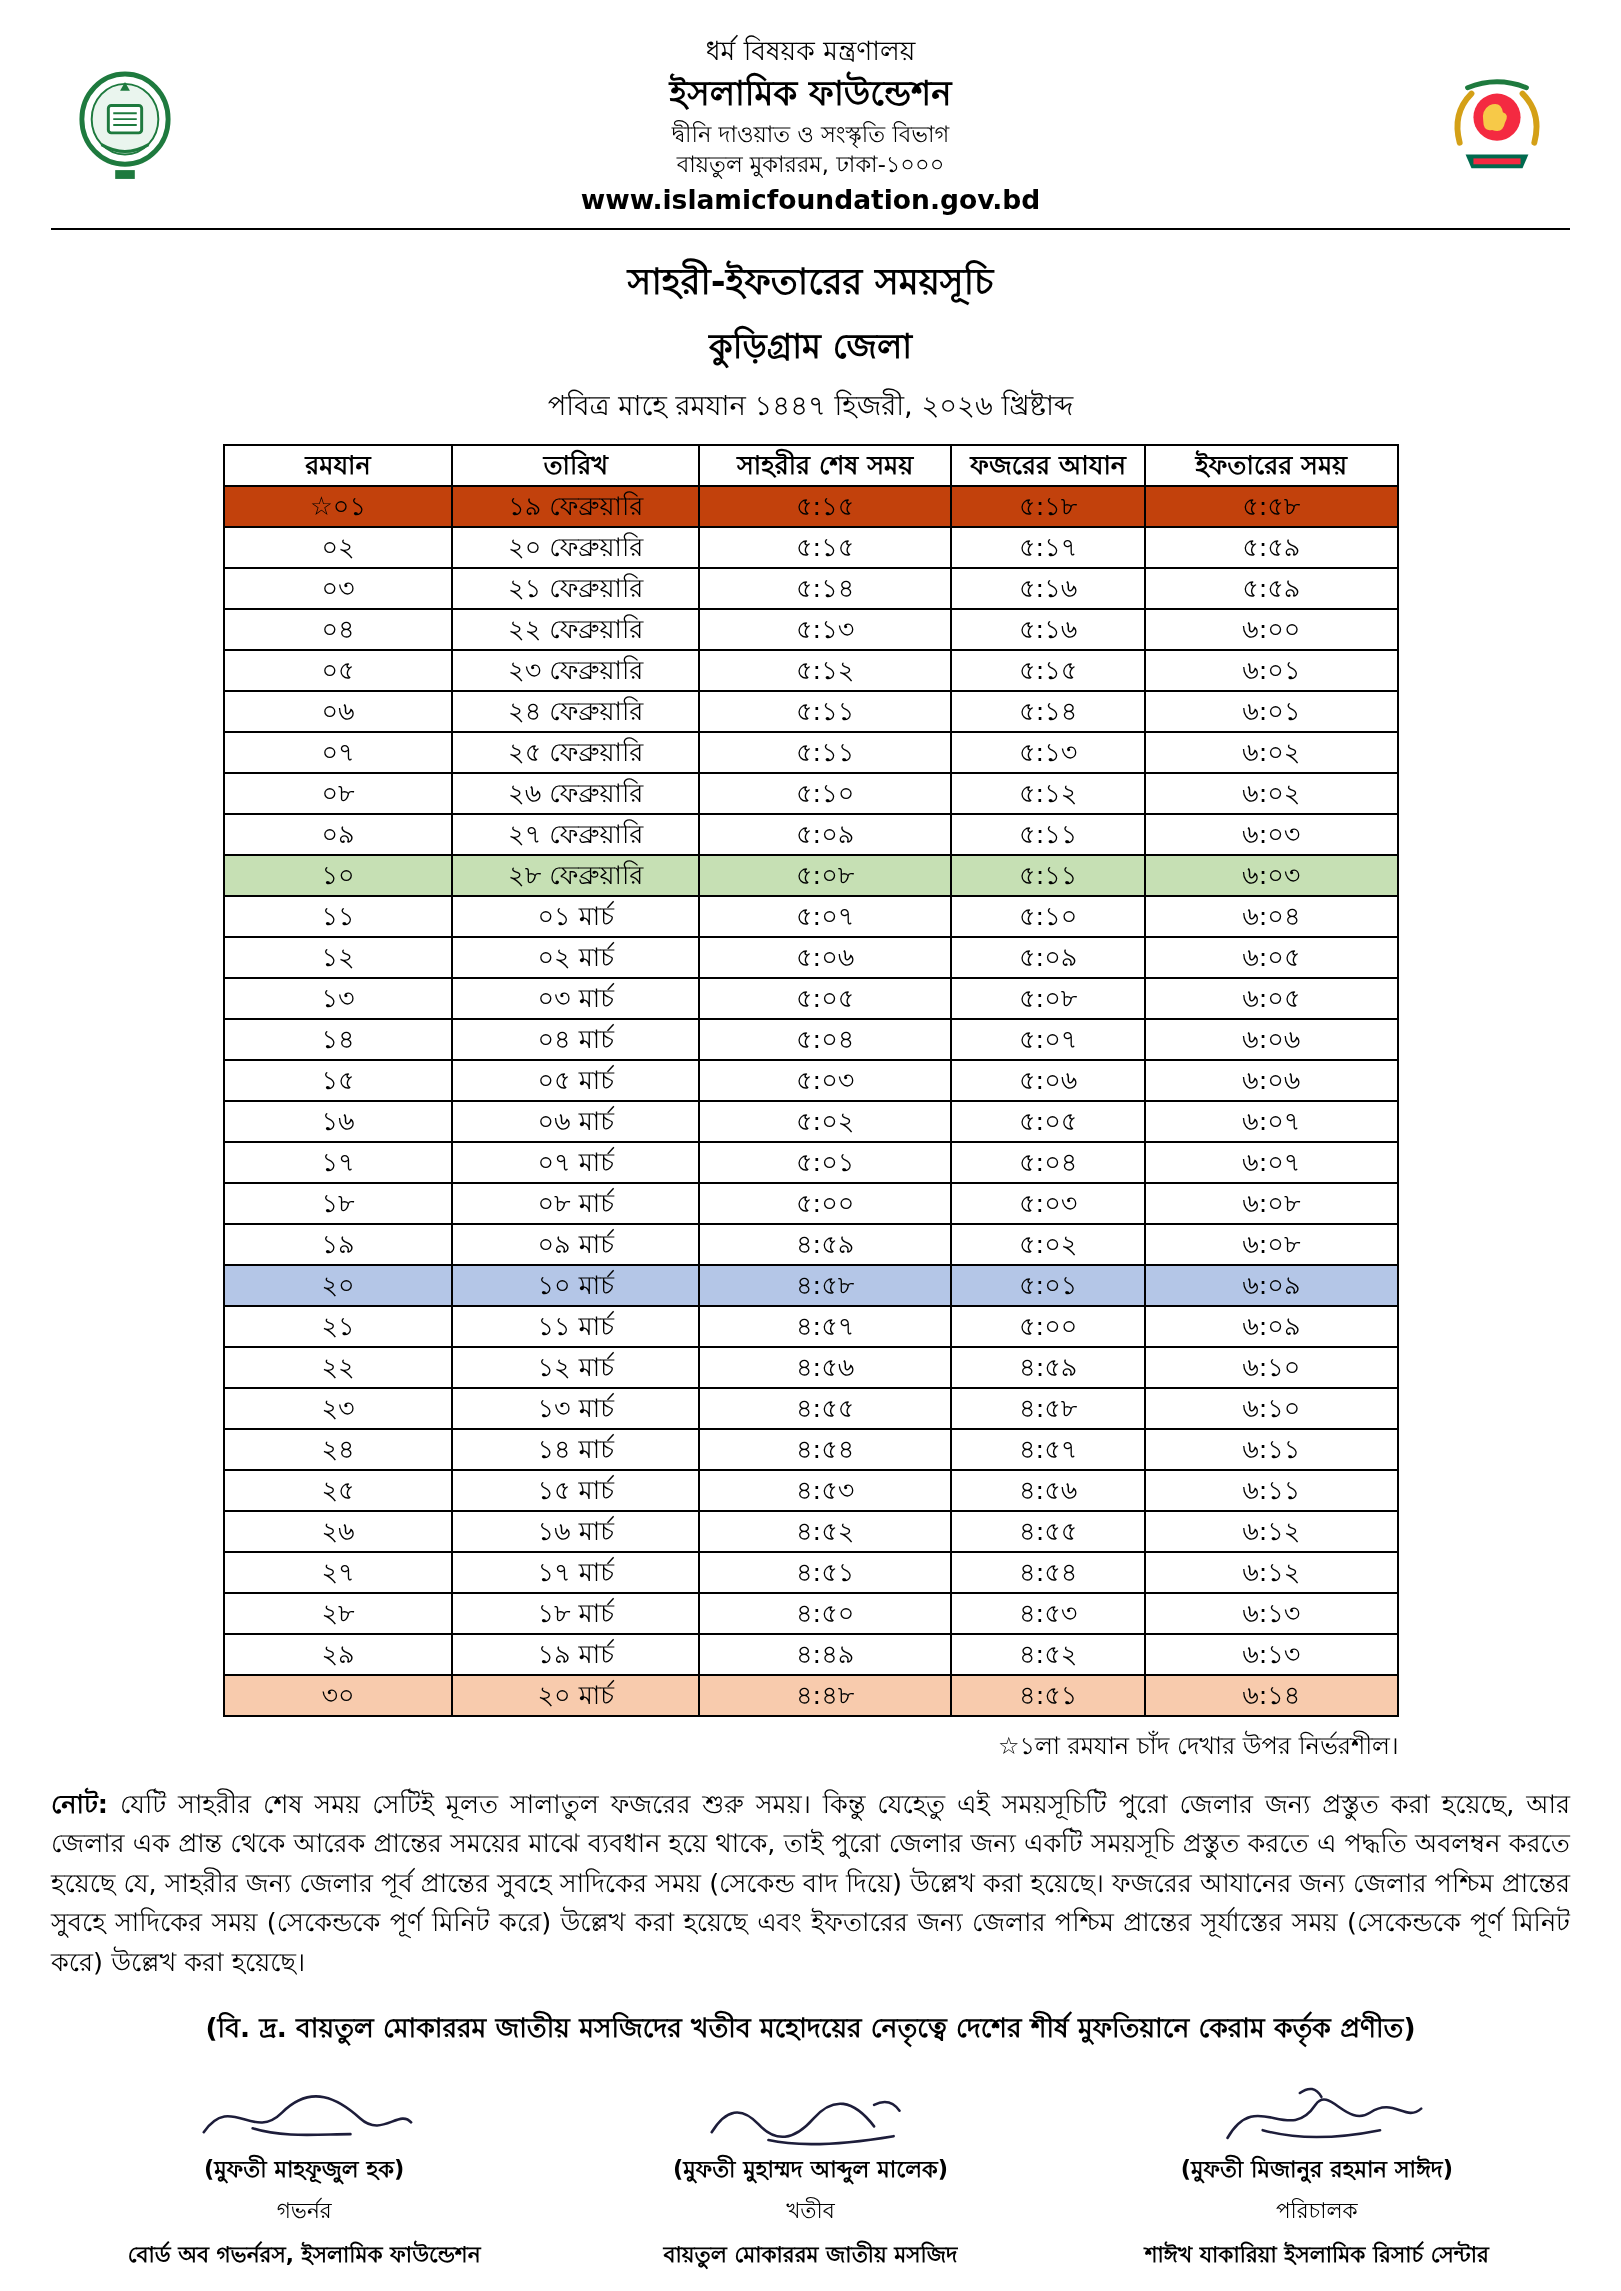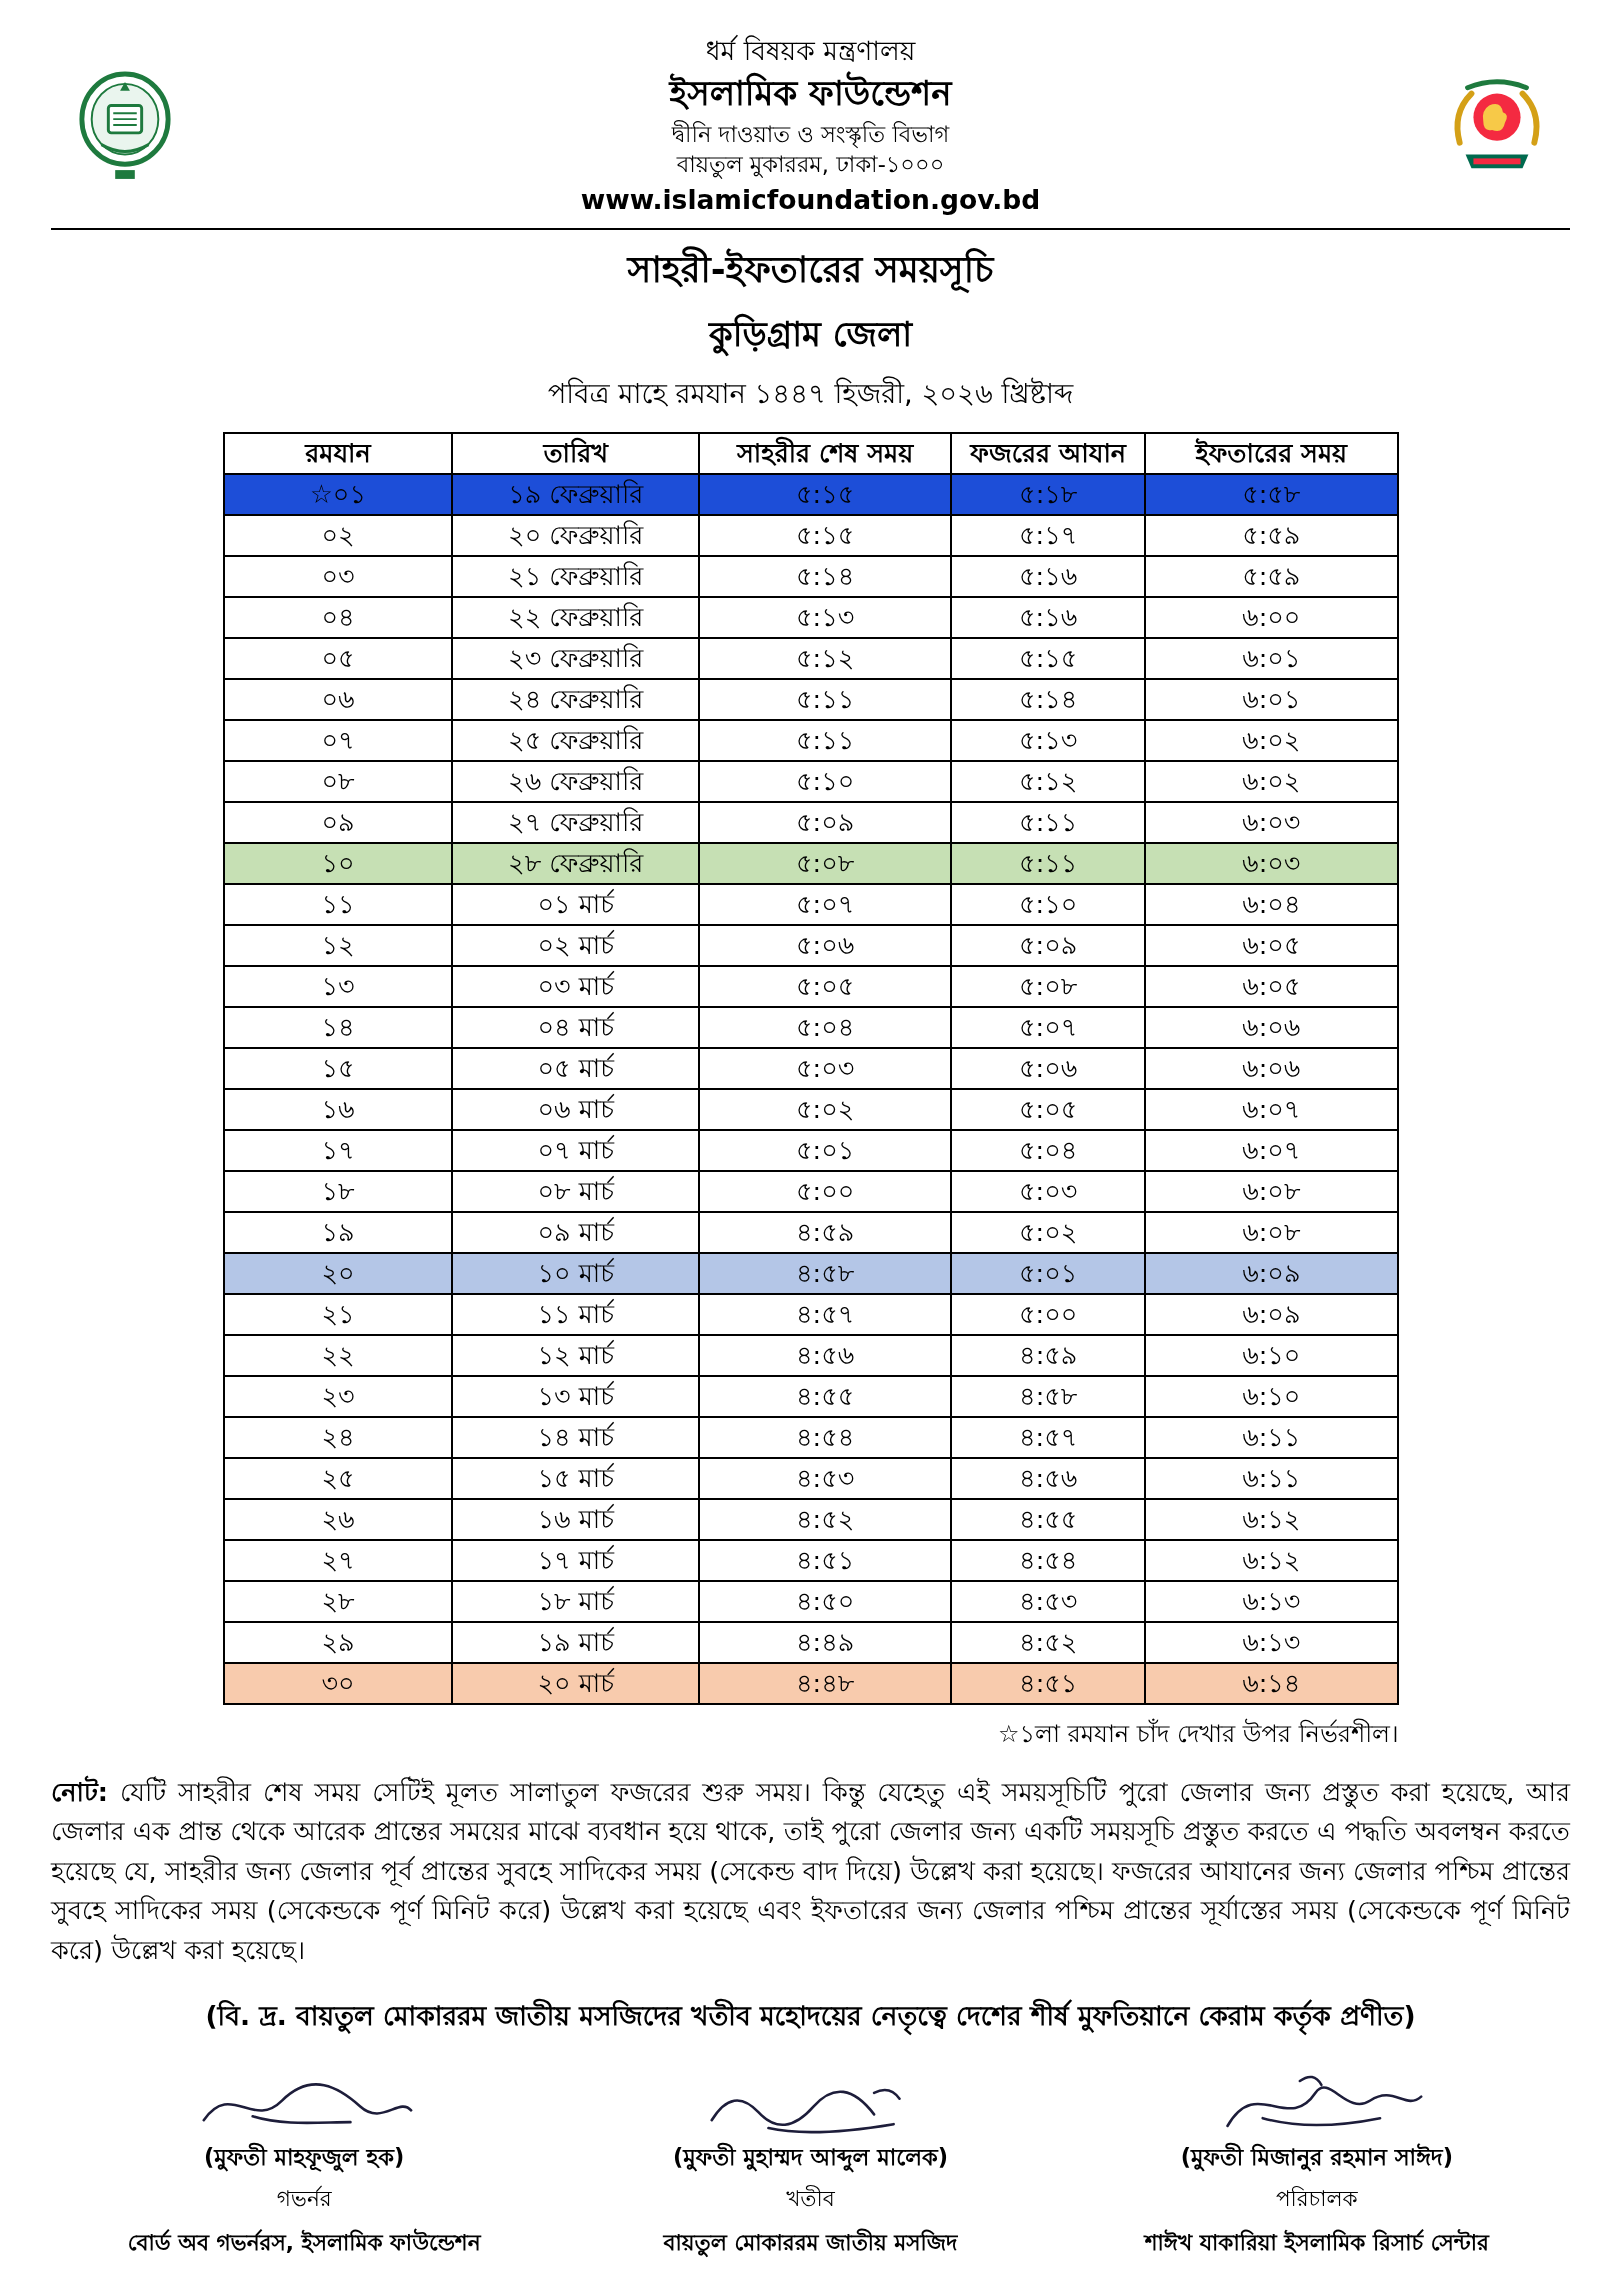--- a/index.html
+++ b/index.html
@@ -16,21 +16,21 @@
   .logo-box { width:147px; display:flex; justify-content:center; align-items:center; }
   .header-center { flex:1; text-align:center; line-height:1.35; }
   .h-ministry { font-size:26.5px; }
   .h-org { font-size:34px; font-weight:bold; margin-top:2px; }
   .h-dept { font-size:22.5px; margin-top:2px; }
   .h-addr { font-size:22.5px; }
   .h-web { font-size:26.5px; font-weight:bold; margin-top:2.9px; }
   .rule { border-top:2.9px solid #000; margin-top:9.8px; }
 
   
-  .title-main { text-align:center; font-size:36px; font-weight:bold; margin-top:12px; }
+  .title-main { text-align:center; font-size:36px; font-weight:bold; margin-top:24px; }
   .title-district { text-align:center; font-size:34px; font-weight:bold; margin-top:5.9px; }
   .title-sub { text-align:center; font-size:27.4px; margin-top:7.8px; }
 
   
   .content { width:1176px; margin:0 auto; }
   table.schedule { width:100%; border-collapse:collapse; margin-top:13.7px; font-size:25.5px; table-layout:fixed; }
   table.schedule th, table.schedule td {
     border:2px solid #000; text-align:center; vertical-align:middle;
     padding:2.9px 5.9px; height:41px; line-height:1.2;
   }
@@ -99,21 +99,21 @@
       <thead>
         <tr>
           <th class="w-ramadan">রমযান</th>
           <th class="w-date">তারিখ</th>
           <th class="w-sehri">সাহরীর শেষ সময়</th>
           <th class="w-fajr">ফজরের আযান</th>
           <th class="w-iftar">ইফতারের সময়</th>
         </tr>
       </thead>
       <tbody>
-          <tr style="background-color: #1d4ed8; padding-left: 28px;">
+          <tr style="background-color: #c2410c; padding-left: 28px;">
             <td>☆০১</td>
             <td>১৯ ফেব্রুয়ারি</td>
             <td>৫:১৫</td>
             <td>৫:১৮</td>
             <td>৫:৫৮</td>
           </tr>
           <tr>
             <td>০২</td>
             <td>২০ ফেব্রুয়ারি</td>
             <td>৫:১৫</td>

